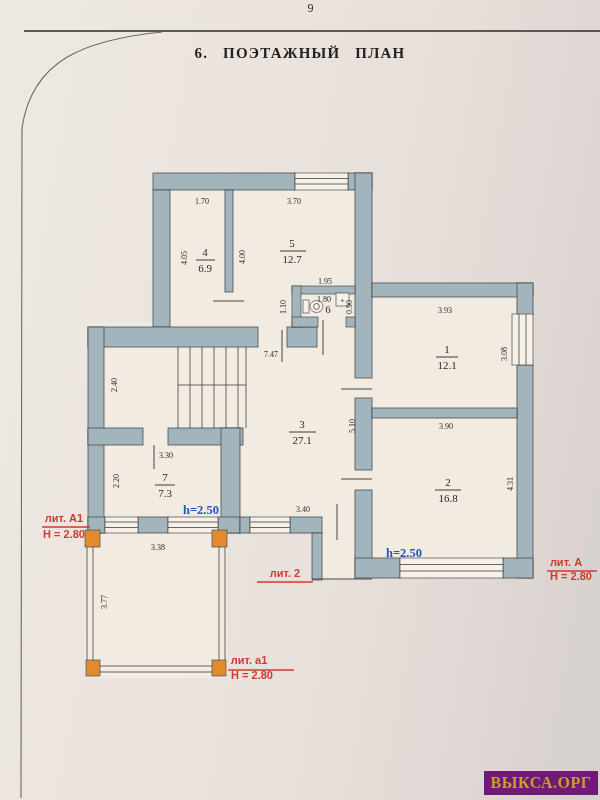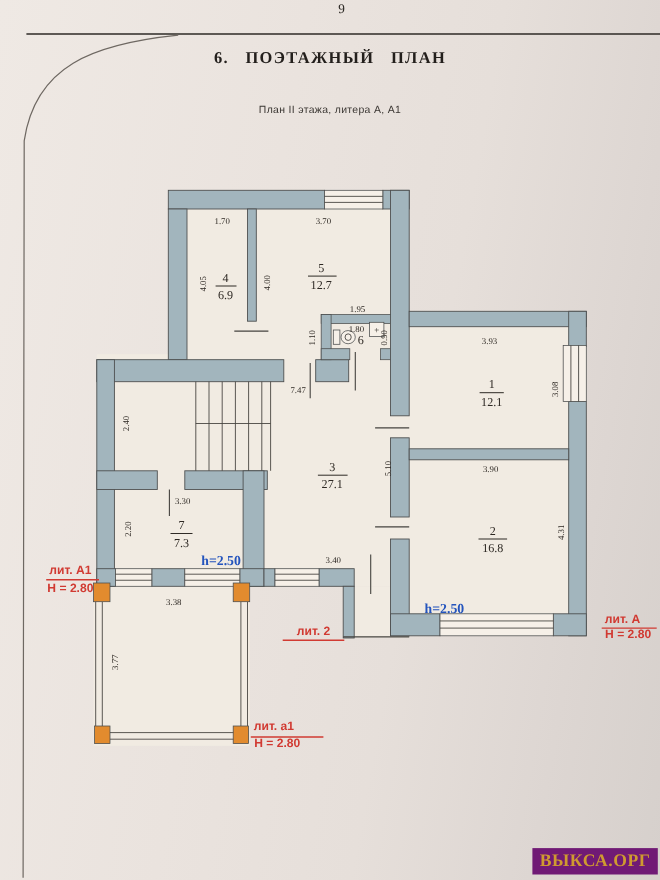--- a/index.html
+++ b/index.html
@@ -41,21 +41,20 @@
     font:bold 16px "Liberation Serif", serif;letter-spacing:.5px;
   }
 </style>
 </head>
 <body>
 
 <div class="page">
 
   <div class="pagenum">9</div>
   <div class="title">6. ПОЭТАЖНЫЙ ПЛАН</div>
-  <div class="subtitle">План II этажа, литера А, А1</div>
 
   <svg class="plan" width="600" height="800" viewBox="0 0 600 800">
 
     <path d="M24,31 H600" class="rul" stroke="#2e2a26" fill="none"></path>
     <path d="M162,32 C84,40 32,60 22,128 L21,798" stroke="#6e6862" stroke-width="1.1" fill="none"></path>
 
     <g fill="#f1ebe2">
       <rect x="153" y="173" width="219" height="174"></rect>
       <rect x="88" y="322" width="284" height="211"></rect>
       <rect x="355" y="283" width="178" height="295"></rect>

